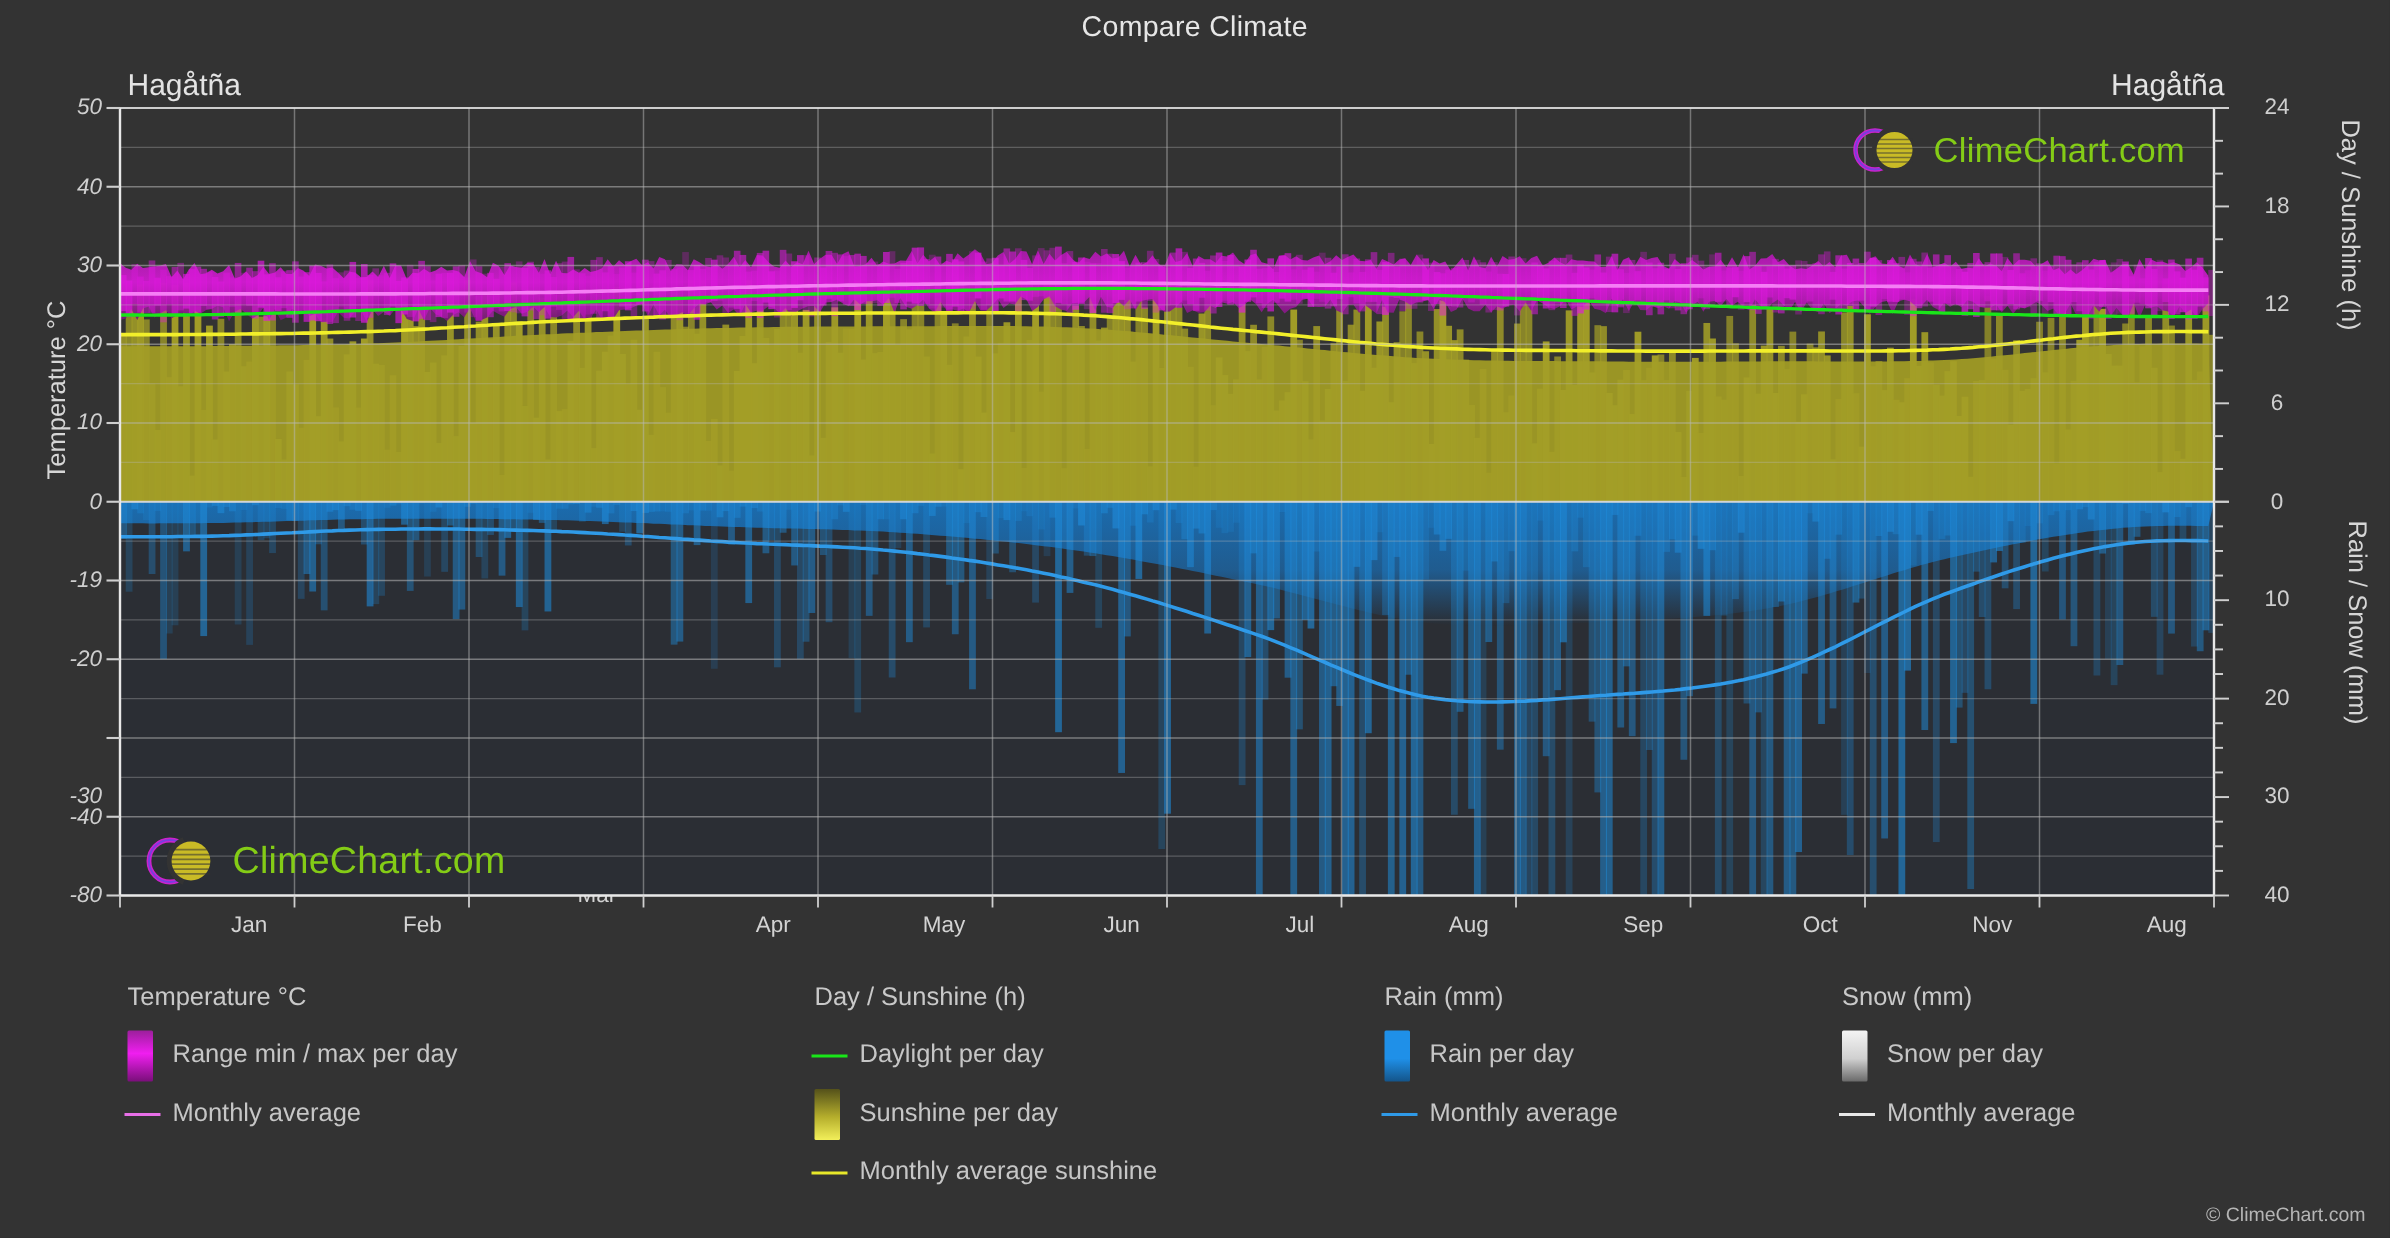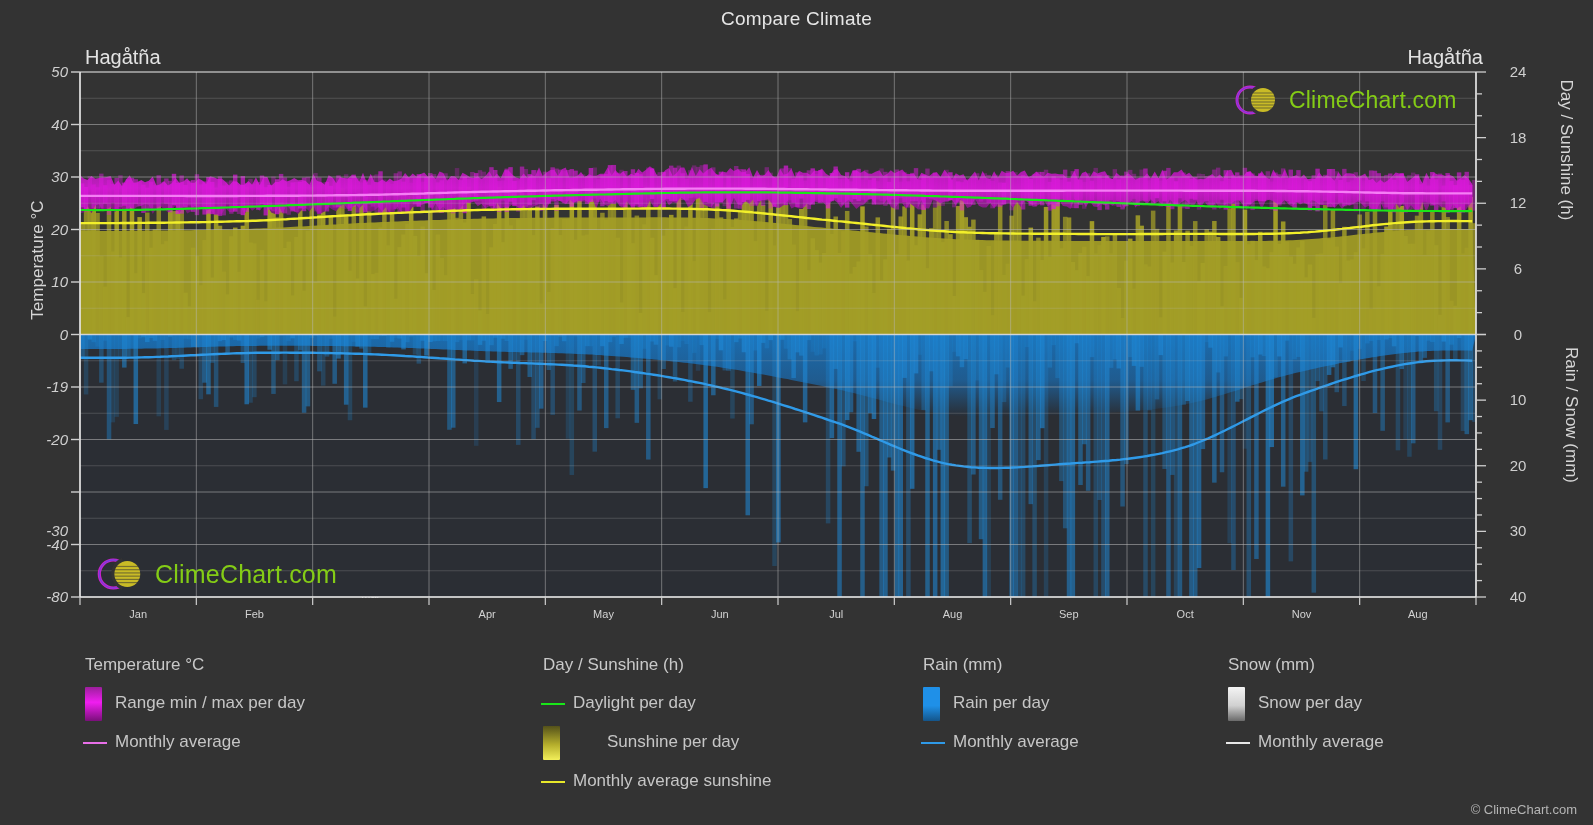--- a/index.html
+++ b/index.html
@@ -75,23 +75,23 @@
   }
   .tick-label {
     position: absolute;
     font-size: 15px;
     color: #cfcfcf;
   }
   .tick-left { text-align: right; width: 40px; font-style: italic; }
   .tick-right { text-align: center; width: 40px; }
   .month-label {
     position: absolute;
-    font-size: 11px;
+    font-size: 15px;
     color: #d3d3d3;
-    text-align: center;
+    text-align: right;
     width: 80px;
   }
   .legend-head {
     position: absolute;
     font-size: 17px;
     color: #c9c9c9;
   }
   .legend-item {
     position: absolute;
     font-size: 17px;
@@ -1450,21 +1450,21 @@
   <div id="legend-layer">
       <div class="legend-head" style="left: 85px; top: 655px;">Temperature °C</div>
       <div class="legend-swatch" style="left: 85px; top: 687px; background: linear-gradient(rgb(156, 31, 156) 0%, rgb(240, 30, 240) 45%, rgb(122, 15, 122) 100%);"></div>
       <div class="legend-item" style="left: 115px; top: 693px;">Range min / max per day</div>
       <div class="legend-line" style="left: 83px; top: 742px; background: rgb(232, 111, 232);"></div>
       <div class="legend-item" style="left: 115px; top: 732px;">Monthly average</div>
       <div class="legend-head" style="left: 543px; top: 655px;">Day / Sunshine (h)</div>
       <div class="legend-line" style="left: 541px; top: 703px; background: rgb(25, 230, 25);"></div>
       <div class="legend-item" style="left: 573px; top: 693px;">Daylight per day</div>
       <div class="legend-swatch" style="left: 543px; top: 726px; background: linear-gradient(rgb(84, 81, 26) 0%, rgb(181, 174, 44) 55%, rgb(242, 239, 90) 100%);"></div>
-      <div class="legend-item" style="left: 607px; top: 732px;">Sunshine per day</div>
+      <div class="legend-item" style="left: 573px; top: 732px;">Sunshine per day</div>
       <div class="legend-line" style="left: 541px; top: 781px; background: rgb(232, 232, 42);"></div>
       <div class="legend-item" style="left: 573px; top: 771px;">Monthly average sunshine</div>
       <div class="legend-head" style="left: 923px; top: 655px;">Rain (mm)</div>
       <div class="legend-swatch" style="left: 923px; top: 687px; background: linear-gradient(rgb(31, 144, 232) 0%, rgb(31, 144, 232) 55%, rgb(20, 85, 138) 100%);"></div>
       <div class="legend-item" style="left: 953px; top: 693px;">Rain per day</div>
       <div class="legend-line" style="left: 921px; top: 742px; background: rgb(47, 154, 232);"></div>
       <div class="legend-item" style="left: 953px; top: 732px;">Monthly average</div>
       <div class="legend-head" style="left: 1228px; top: 655px;">Snow (mm)</div>
       <div class="legend-swatch" style="left: 1228px; top: 687px; background: linear-gradient(rgb(244, 244, 244) 0%, rgb(208, 208, 208) 55%, rgb(106, 106, 106) 100%);"></div>
       <div class="legend-item" style="left: 1258px; top: 693px;">Snow per day</div>

